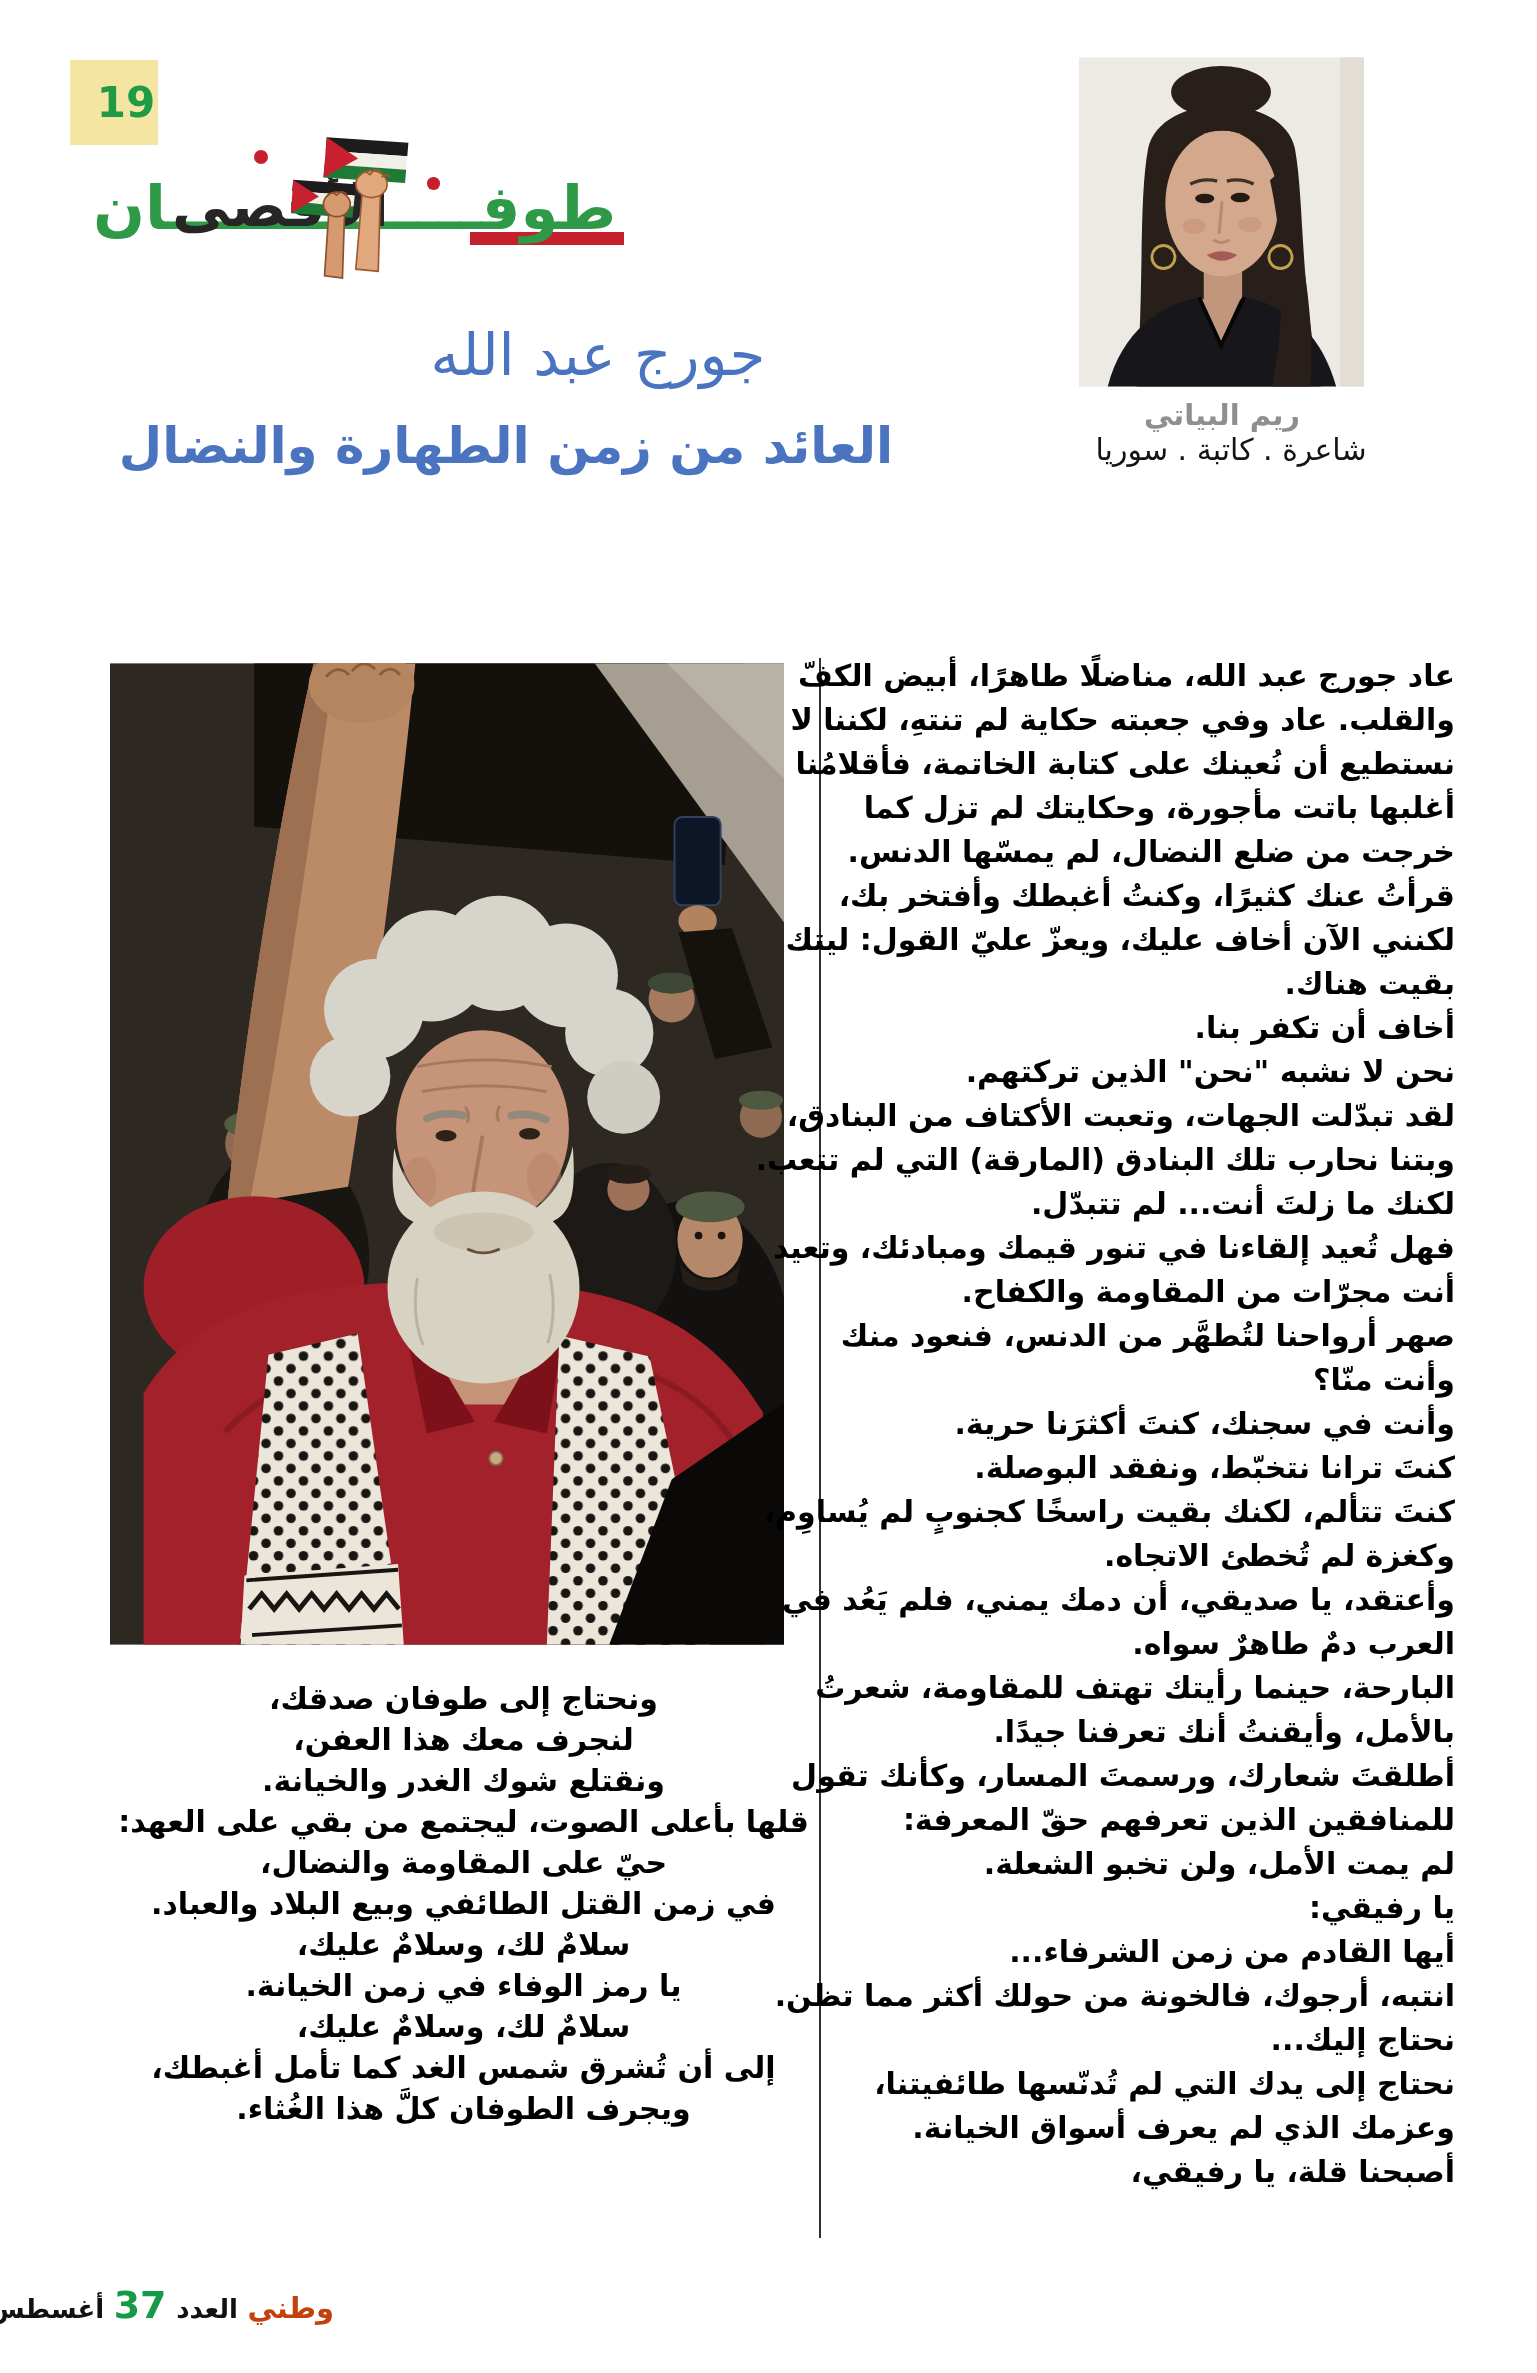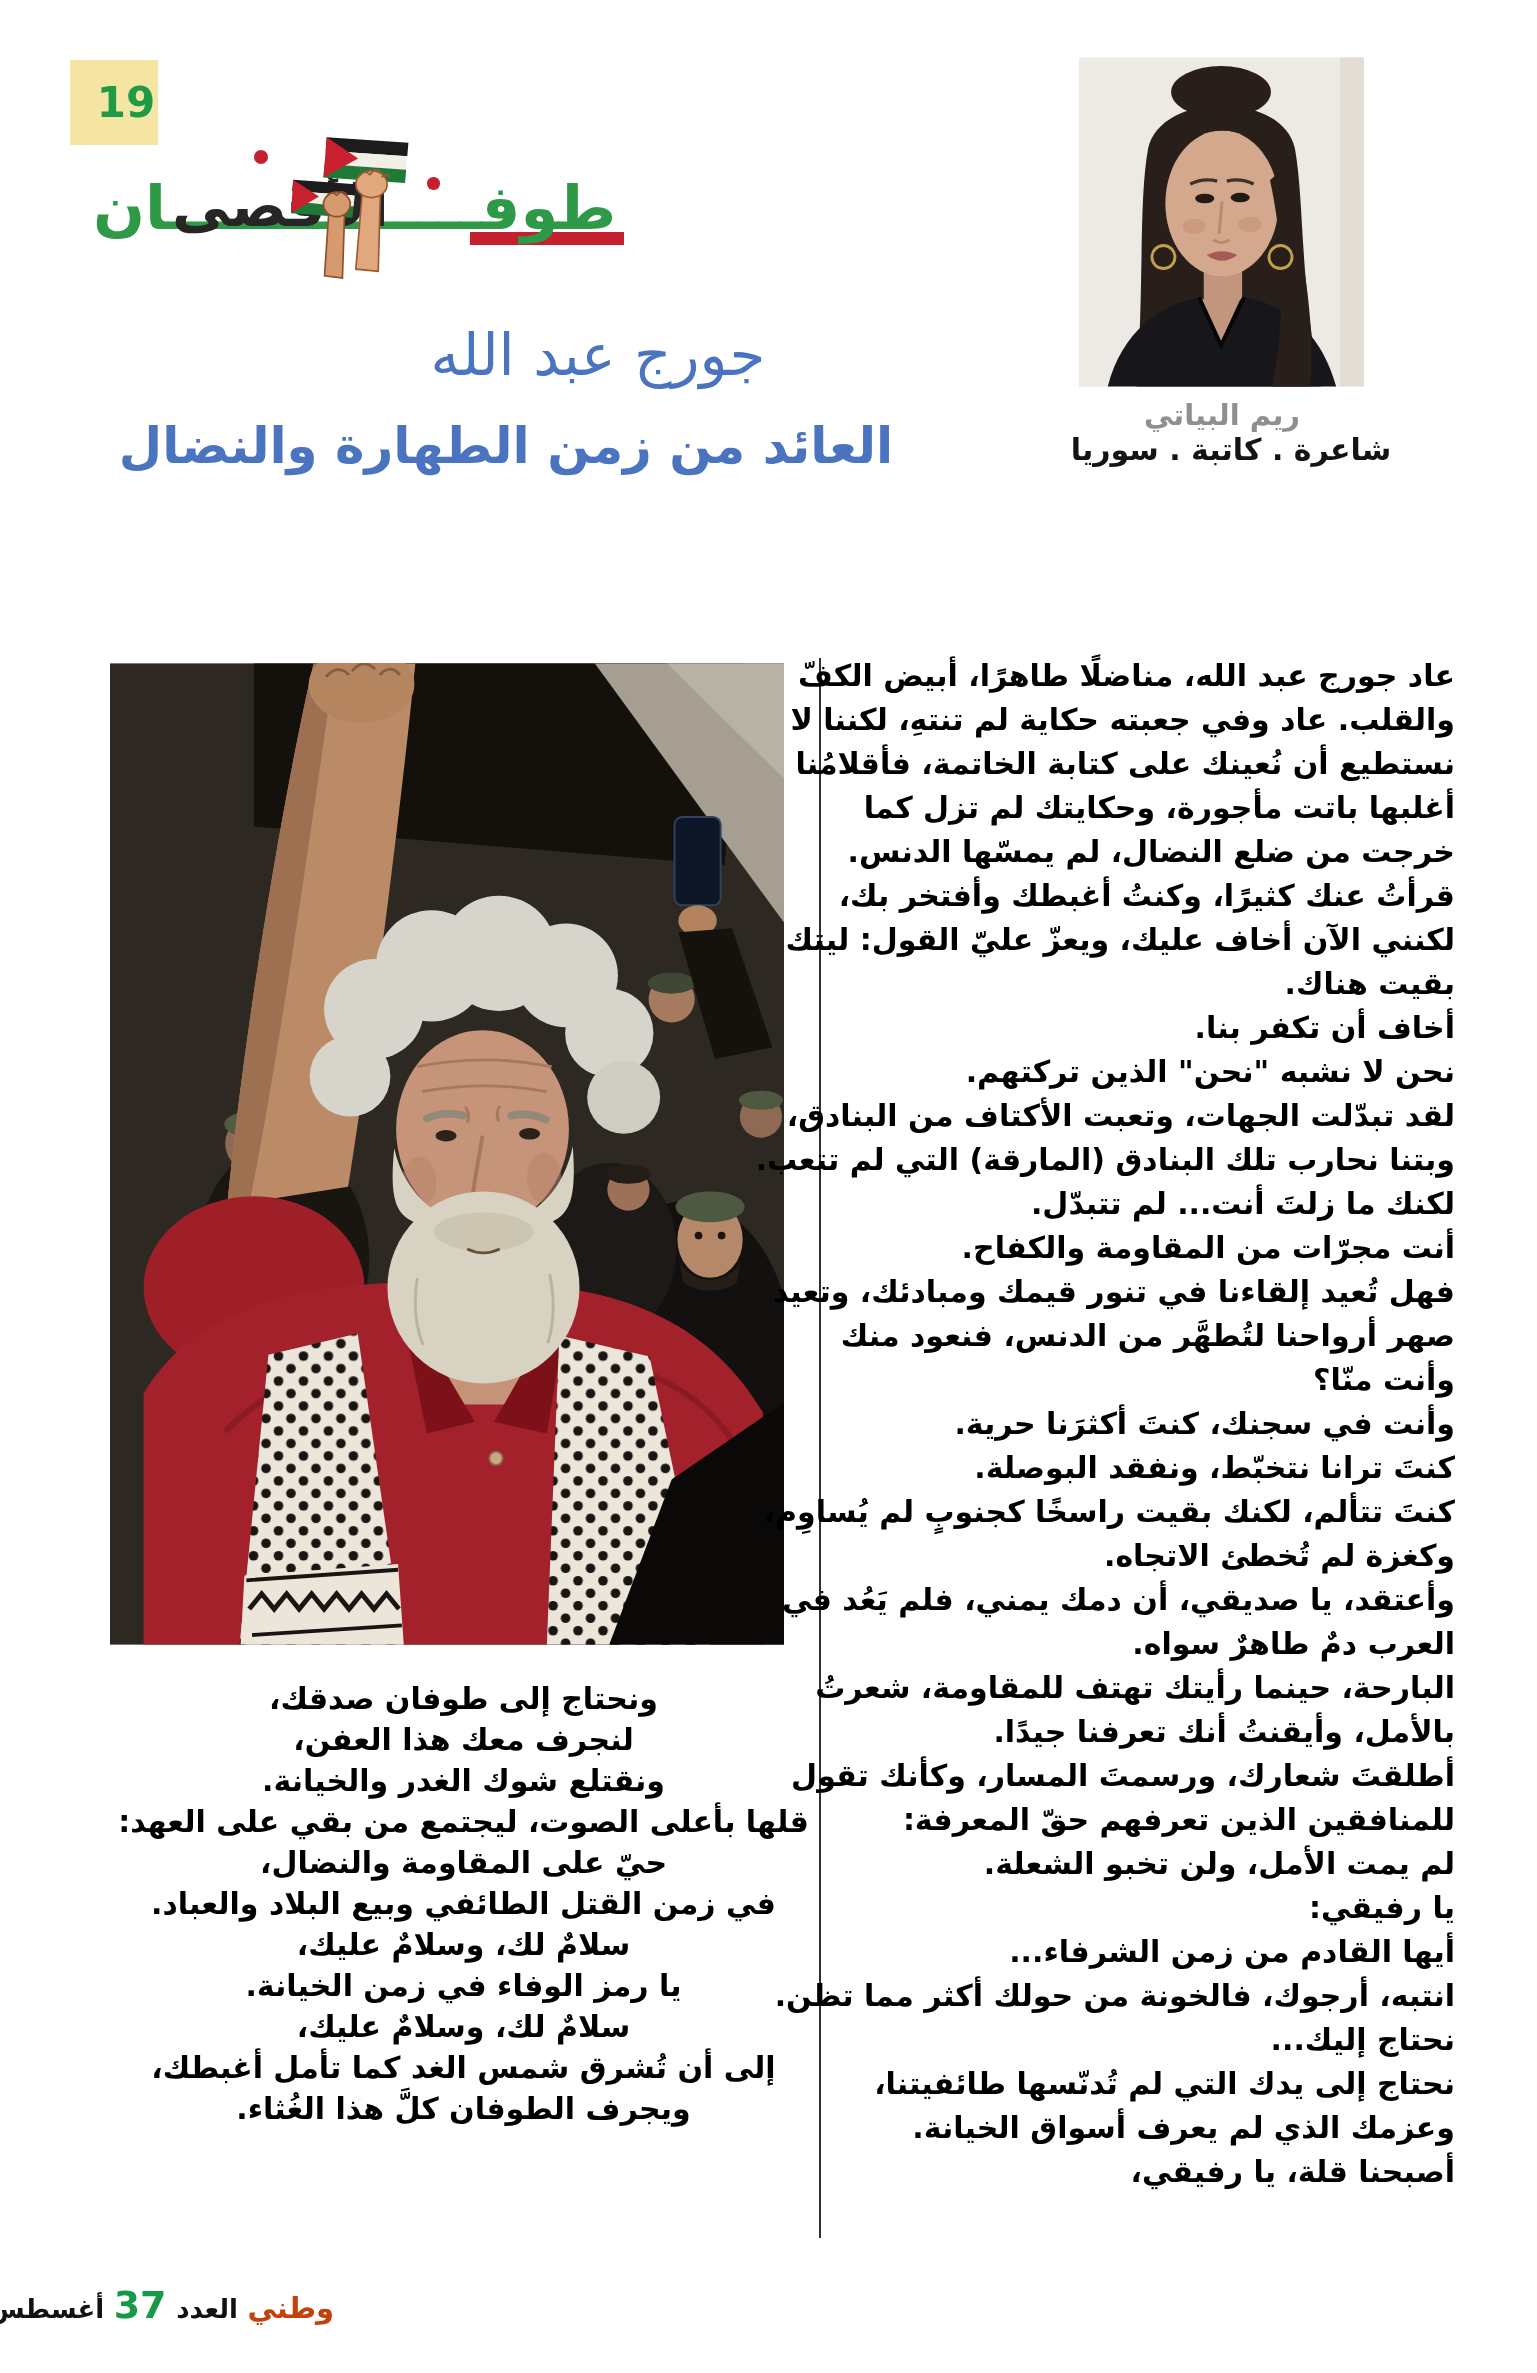--- a/index.html
+++ b/index.html
@@ -20,21 +20,21 @@
   .logo-dot{background:#c5202e;border-radius:50%;z-index:4;}
   .dot1{left:163px;top:25px;width:14.4px;height:14.4px;}
   .dot2{left:336px;top:52px;width:12.5px;height:12.5px;}
   .red-line{left:470px;top:232px;width:154px;height:13.4px;background:#c5202e;}
 
   
   .author-photo{left:1079px;top:57px;width:285px;height:330px;}
   .author-photo svg{position:static;width:100%;height:100%;display:block;}
   .author-name{left:1222px;top:398px;transform:translateX(-50%);font-size:29px;font-weight:bold;
                color:#8f8f8f;white-space:nowrap;direction:rtl;}
-  .author-role{left:1231px;top:432px;transform:translateX(-50%);font-size:30px;font-weight:bold;
+  .author-role{left:1231px;top:432px;transform:translateX(-50%);font-size:30px;font-weight:normal;
                color:#141414;white-space:nowrap;direction:rtl;}
 
   
   .title-l1{left:586px;top:309px;transform:translateX(-50%);margin:12px;font-size:58px;font-weight:normal;
             color:#4a74c0;white-space:nowrap;direction:rtl;}
   .title-l2{left:506px;top:417px;transform:translateX(-50%);margin:0;font-size:50px;font-weight:bold;
             color:#4a74c0;white-space:nowrap;direction:rtl;}
 
   
   .main-photo{left:110px;top:663px;width:674px;height:982px;}
@@ -215,22 +215,22 @@
       <div class="line-r">أغلبها باتت مأجورة، وحكايتك لم تزل كما</div>
       <div class="line-r">خرجت من ضلع النضال، لم يمسّها الدنس.</div>
       <div class="line-r">قرأتُ عنك كثيرًا، وكنتُ أغبطك وأفتخر بك،</div>
       <div class="line-r">لكنني الآن أخاف عليك، ويعزّ عليّ القول: ليتك</div>
       <div class="line-r">بقيت هناك.</div>
       <div class="line-r">أخاف أن تكفر بنا.</div>
       <div class="line-r">نحن لا نشبه "نحن" الذين تركتهم.</div>
       <div class="line-r">لقد تبدّلت الجهات، وتعبت الأكتاف من البنادق،</div>
       <div class="line-r">وبتنا نحارب تلك البنادق (المارقة) التي لم تتعب.</div>
       <div class="line-r">لكنك ما زلتَ أنت... لم تتبدّل.</div>
+      <div class="line-r">فهل تُعيد إلقاءنا في تنور قيمك ومبادئك، وتعيد</div>
       <div class="line-r">أنت مجرّات من المقاومة والكفاح.</div>
-      <div class="line-r">فهل تُعيد إلقاءنا في تنور قيمك ومبادئك، وتعيد</div>
       <div class="line-r">صهر أرواحنا لتُطهَّر من الدنس، فنعود منك</div>
       <div class="line-r">وأنت منّا؟</div>
       <div class="line-r">وأنت في سجنك، كنتَ أكثرَنا حرية.</div>
       <div class="line-r">كنتَ ترانا نتخبّط، ونفقد البوصلة.</div>
       <div class="line-r">كنتَ تتألم، لكنك بقيت راسخًا كجنوبٍ لم يُساوِم،</div>
       <div class="line-r">وكغزة لم تُخطئ الاتجاه.</div>
       <div class="line-r">وأعتقد، يا صديقي، أن دمك يمني، فلم يَعُد في</div>
       <div class="line-r">العرب دمٌ طاهرٌ سواه.</div>
       <div class="line-r">البارحة، حينما رأيتك تهتف للمقاومة، شعرتُ</div>
       <div class="line-r">بالأمل، وأيقنتُ أنك تعرفنا جيدًا.</div>

